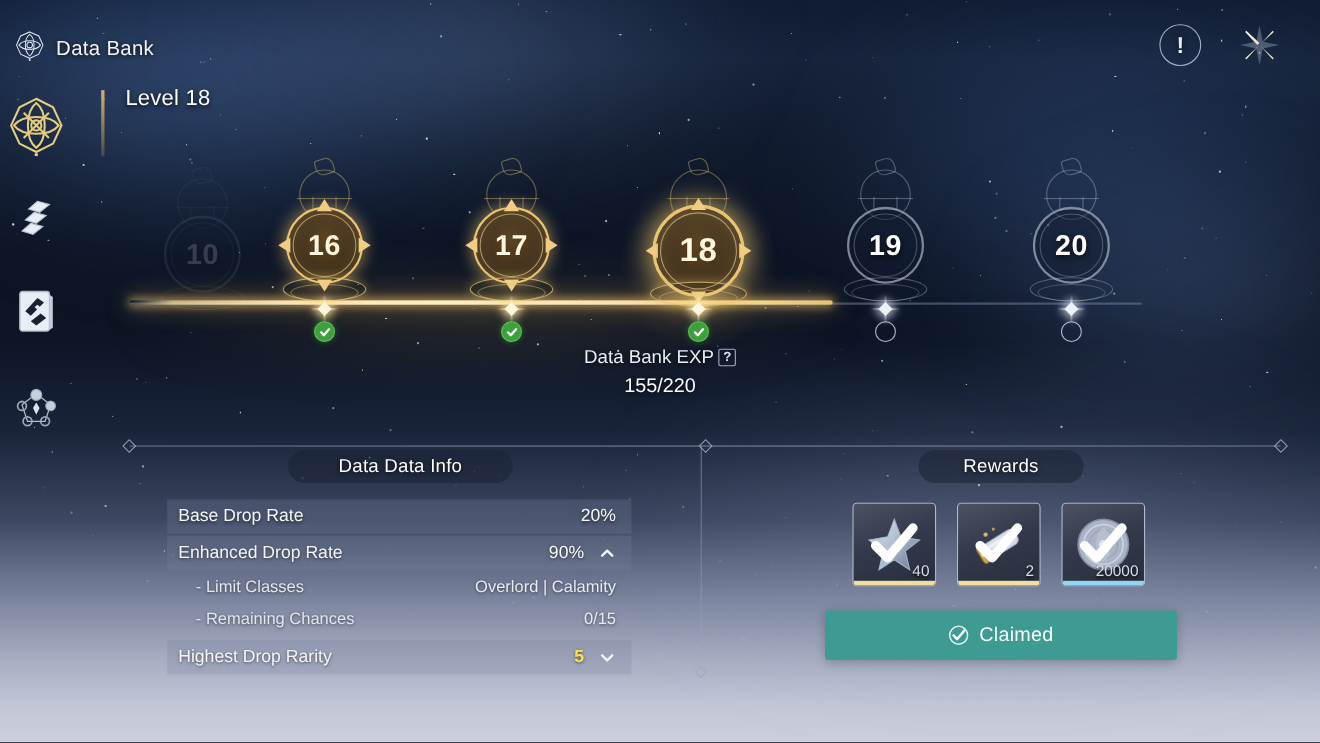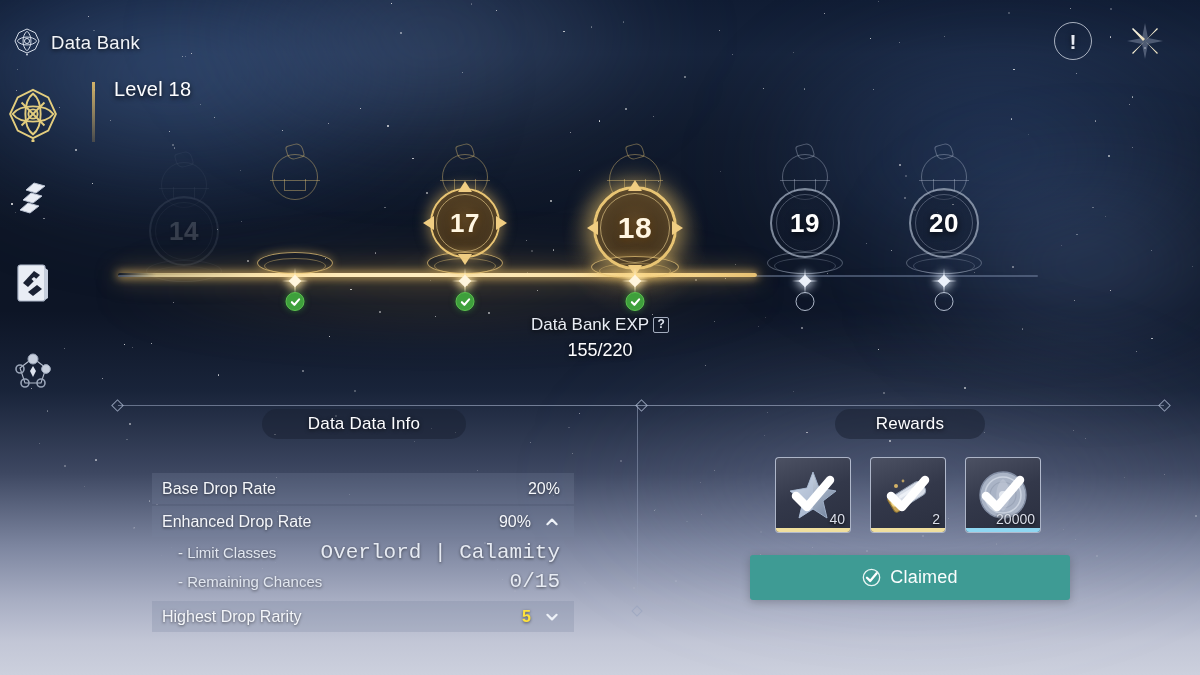--- a/index.html
+++ b/index.html
@@ -252,32 +252,32 @@
     position:absolute; height:30px; border-radius:15px;
     background:rgba(24,32,50,.52);
     display:flex; align-items:center; justify-content:center;
     font-size:17px; color:#fdfdff; letter-spacing:.2px;
     text-shadow:0 1px 4px rgba(0,0,0,.75);
   }
   #hd-info { left:262px; top:409px; width:204px; }
   #hd-rew { left:835px; top:409px; width:150px; }
 
   
-  #info { position:absolute; left:152px; top:454px; width:422px;margin-top:19px; }
+  #info { position:absolute; left:152px; top:454px; width:422px; }
   .row {
     position:relative; height:31px; display:flex; align-items:center;
     background:rgba(120,132,158,.26);
     margin-bottom:2px; padding:0 14px 0 10px;
   }
   .row.sub { background:transparent; height:27px; padding-left:26px; }
   .row .k { font-size:16px; color:#f4f6fa; text-shadow:0 1px 3px rgba(0,0,0,.55); }
   .row.sub .k { font-size:15px; color:#e2e7f0; }
   .row .v { margin-left:auto; font-size:16px; color:#f6f8fc;
             text-shadow:0 1px 3px rgba(0,0,0,.55); }
-  .row.sub .v { font-size:21px; color:#e7ebf3;font-family:Liberation Mono, monospace; }
+  .row.sub .v { font-size:15px; color:#e7ebf3; }
   .row .v.yel { color:#ffe23c; font-weight:bold; }
   .row .chev { margin-left:13px; width:16px; height:16px; cursor:pointer;
                display:flex; align-items:center; justify-content:center; }
   .row.gap { margin-top:6px; }
 
   
   #rew-items { position:absolute; left:775px; top:457px; display:flex; gap:19px; }
   .ritem { position:relative; width:76px; height:76px; border-radius:4px;
            border:1.5px solid rgba(205,214,232,.80);
            background:linear-gradient(160deg,#4c5163 0%,#33384a 48%,#2a2f3f 100%);
@@ -629,34 +629,42 @@
 </div>
 
 <div id="track">
   <div id="node-faded">
     <div class="node-art">
       <div class="orb">
           <div class="orb-cap"></div>
         </div>
       <div class="ring">
           <div class="ring-in"></div>
-        <span class="num">14</span>
+        <span class="num">10</span>
       </div>
       <div class="base-el"></div>
         <div class="base-el2"></div>
     </div>
   </div>
   <div class="rail"></div>
   <div class="rail-fill" id="railfill" style="width: 639px;"></div>
   <div id="nodes">
       <div class="node done" style="left:295px">
         <div class="node-art">
           <div class="orb">
             <div class="orb-cap"></div>
           </div>
+          <div class="ring">
+            <div class="ring-in"></div>
+            <span class="spike sp-l"></span>
+            <span class="spike sp-r"></span>
+            <span class="spike sp-t"></span>
+            <span class="spike sp-b"></span>
+            <span class="num">16</span>
+          </div>
           <div class="base-el"></div>
           <div class="base-el2"></div>
         </div>
         <div class="mark">
           <span class="h"></span>
           <span class="v"></span>
           <span class="d"></span>
         </div>
         <div class="badge ok">
           <svg width="12" height="12" viewBox="0 0 12 12">
@@ -730,21 +738,21 @@
           <div class="base-el"></div>
           <div class="base-el2"></div>
         </div>
         <div class="mark">
           <span class="h"></span>
           <span class="v"></span>
           <span class="d"></span>
         </div>
         <div class="badge no"></div>
       </div>
-      <div class="node todo" style="left:944px">
+      <div class="node todo" style="left:974px">
         <div class="node-art">
           <div class="orb">
             <div class="orb-cap"></div>
           </div>
           <div class="ring">
             <div class="ring-in"></div>
             <span class="num">20</span>
           </div>
           <div class="base-el"></div>
           <div class="base-el2"></div>

